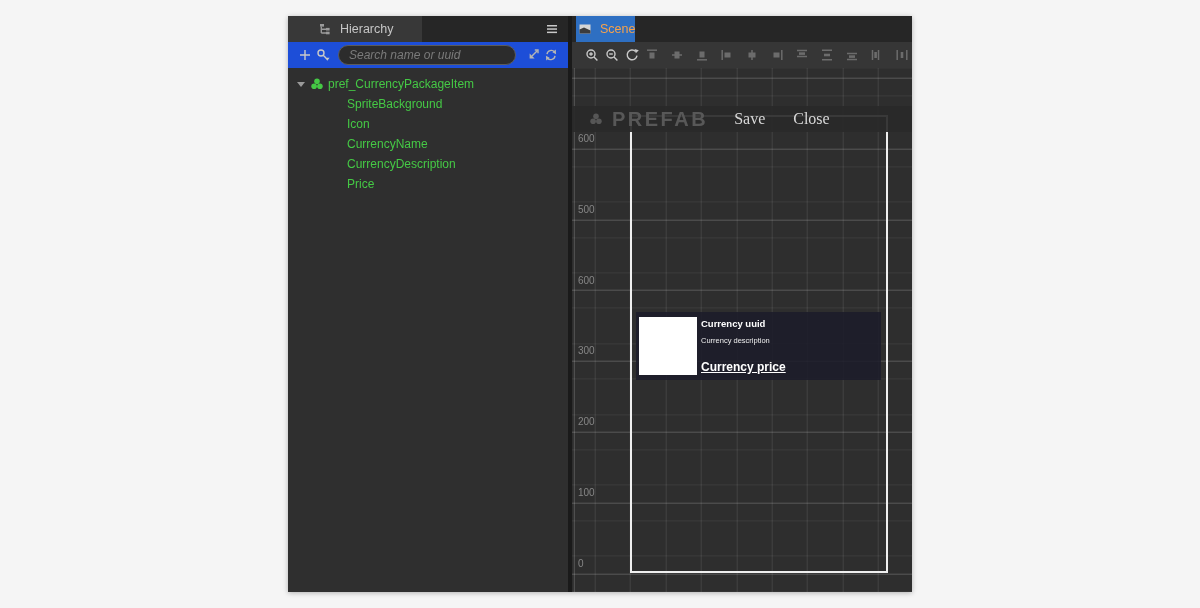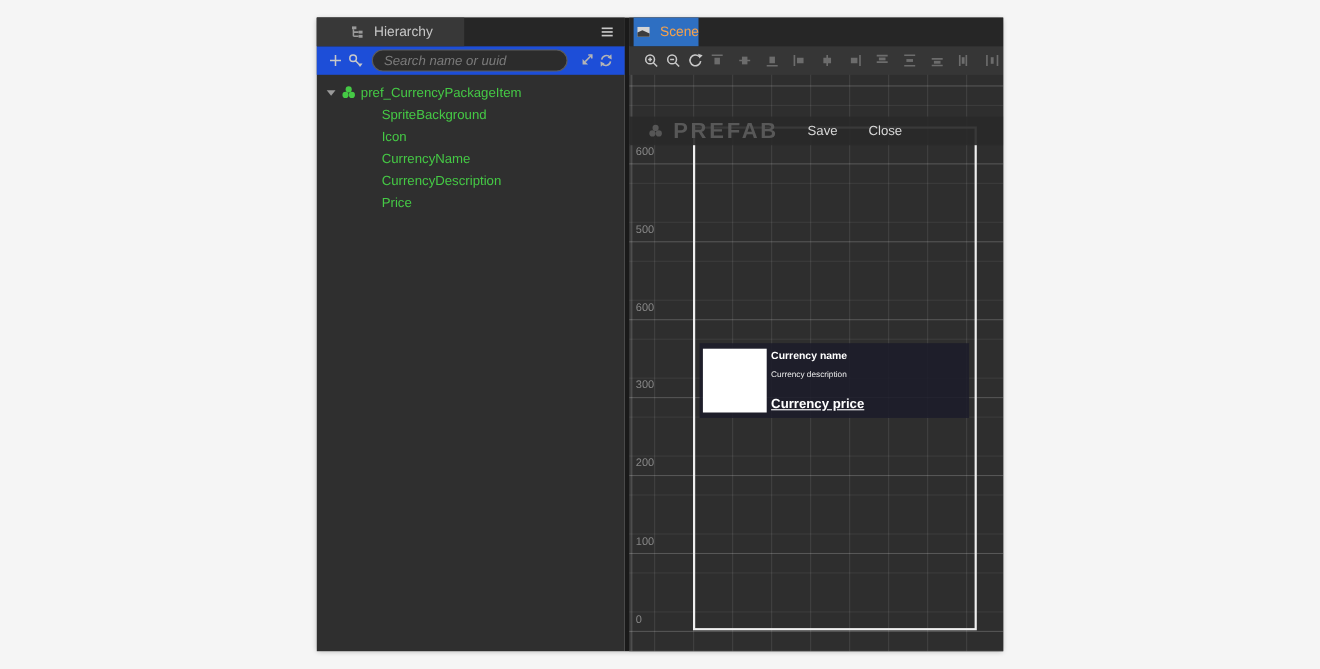--- a/index.html
+++ b/index.html
@@ -56,21 +56,21 @@
       repeating-linear-gradient(to bottom, rgba(255,255,255,0.065) 0 1px, transparent 1px 35.4px),
       repeating-linear-gradient(to right, rgba(255,255,255,0.095) 0 1px, transparent 1px 35.4px);
     background-position:0 9.7px, 0 27.4px, 22.7px 0;
   }
   .canvas-left-line{position:absolute;left:2px;top:0;width:1px;height:100%;background:rgba(255,255,255,0.10);}
   .prefab-banner{
     position:absolute;left:0;top:10px;width:100%;height:26px;
     background:rgba(41,41,41,0.92);display:flex;align-items:center;padding-left:13px;box-sizing:border-box;margin-top:28px;
   }
   .prefab-title{font-size:20px;color:#585858;letter-spacing:2.5px;margin-left:5px;font-weight:bold;}
-  .banner-btn{background:none;border:none;color:#d8d8d8;font-size:12px;cursor:pointer;font-family:Liberation Sans, sans-serif;padding:0;}
+  .banner-btn{background:none;border:none;color:#d8d8d8;font-size:16px;cursor:pointer;font-family:Liberation Serif, serif;padding:0;}
   .banner-btn.save{margin-left:26px;}
   .banner-btn.close{margin-left:28px;}
   .ruler-label{position:absolute;left:6px;font-size:10px;color:#868686;}
   .bounds-rect{
     position:absolute;left:58px;top:47px;width:258px;height:458px;
     border:2px solid var(--bounds-white);box-sizing:border-box;
   }
   .currency-band{
     position:absolute;left:64px;top:244px;width:245px;height:68px;
     background:rgba(27,27,41,0.85);
@@ -267,21 +267,21 @@
           <svg width="14" height="14" viewBox="0 0 14 14">
             <path d="M2.2 2 V12 M11.8 2 V12" fill="none" stroke="#6c6c6c" stroke-width="1.5"></path>
             <rect x="5.7" y="4" width="2.6" height="6" fill="#6c6c6c"></rect>
           </svg>
         </span>
       </div>
     <div class="canvas">
       <div class="canvas-left-line"></div>
       <div class="currency-band"></div>
       <div class="icon-square"></div>
-      <div class="cur-name">Currency name</div>
+      <div class="cur-name">Currency uuid</div>
       <div class="cur-desc">Currency description</div>
       <div class="cur-price">Currency price</div>
       <div class="bounds-rect"></div>
       <div class="prefab-banner">
         <span class="tool-ico" style="width:22px;height:20px">
             <svg width="14" height="14" viewBox="0 0 14 14">
               <circle cx="7" cy="4.3" r="2.8" fill="#565656"></circle>
               <circle cx="4.1" cy="9.3" r="2.8" fill="#565656"></circle>
               <circle cx="9.9" cy="9.3" r="2.8" fill="#565656"></circle>
             </svg>

